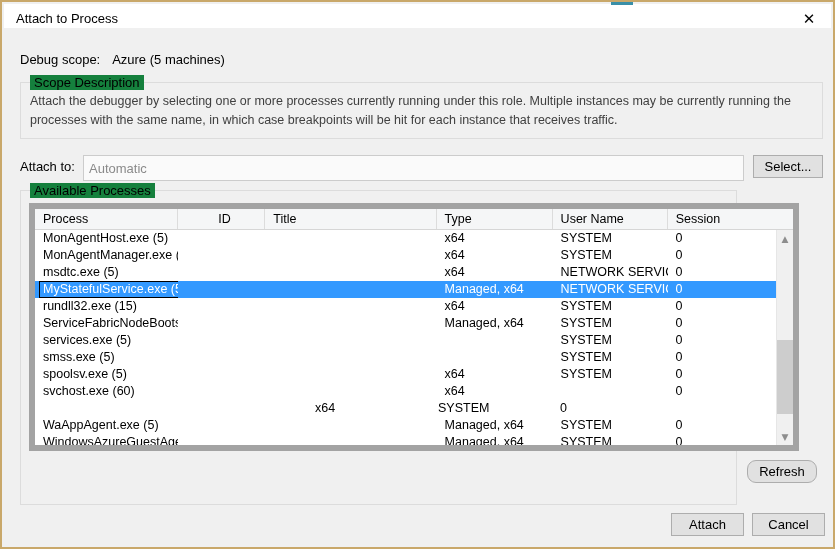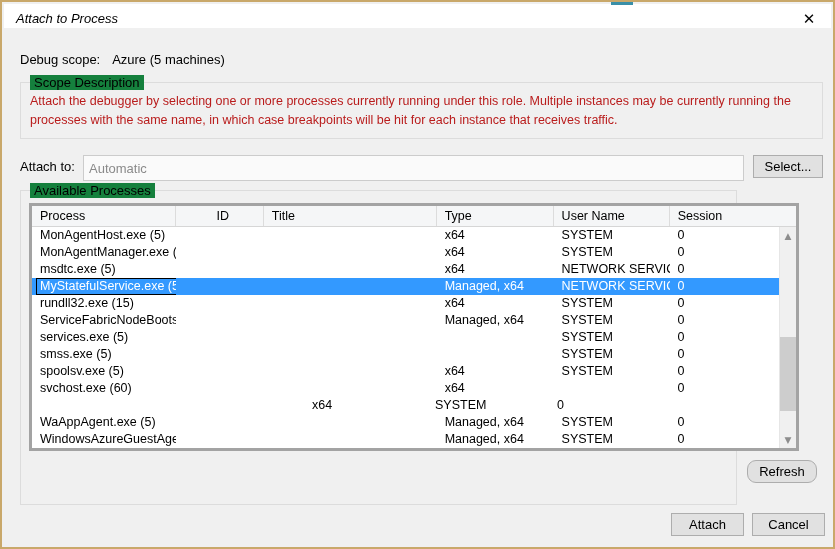--- a/index.html
+++ b/index.html
@@ -35,21 +35,20 @@
 
   
   .titlebar {
     position: absolute;
     top: 2px;
     left: 2px;
     right: 2px;
     height: 24px;
     background: #ffffff;
     box-sizing: border-box;
-    font-style: italic;
   }
   .titlebar-text {
     position: absolute;
     left: 12px;
     top: 7px;
     font-size: 13px;
     color: #000000;
     white-space: nowrap;
   }
   .close-button {
@@ -115,21 +114,21 @@
     width: 803px;
     height: 57px;
   }
   .scope-desc-text {
     position: absolute;
     left: 9px;
     top: 9px;
     width: 780px;
     font-size: 12.5px;
     line-height: 19px;
-    color: #b91c1c;
+    color: #404040;
   }
 
   
   .attach-row {
     position: absolute;
     left: 16px;
     top: 121px;
     width: 803px;
     height: 24px;
   }
@@ -186,21 +185,21 @@
   }
 
   
   .listview {
     position: absolute;
     left: 8px;
     top: 12px;
     width: 770px;
     height: 248px;
     box-sizing: border-box;
-    border: 3px solid #a3a3a3;
+    border: 6px solid #a3a3a3;
     background: #ffffff;
     overflow: hidden;
   }
 
   .lv-header {
     position: absolute;
     left: 0;
     top: 0;
     right: 0;
     height: 21px;

